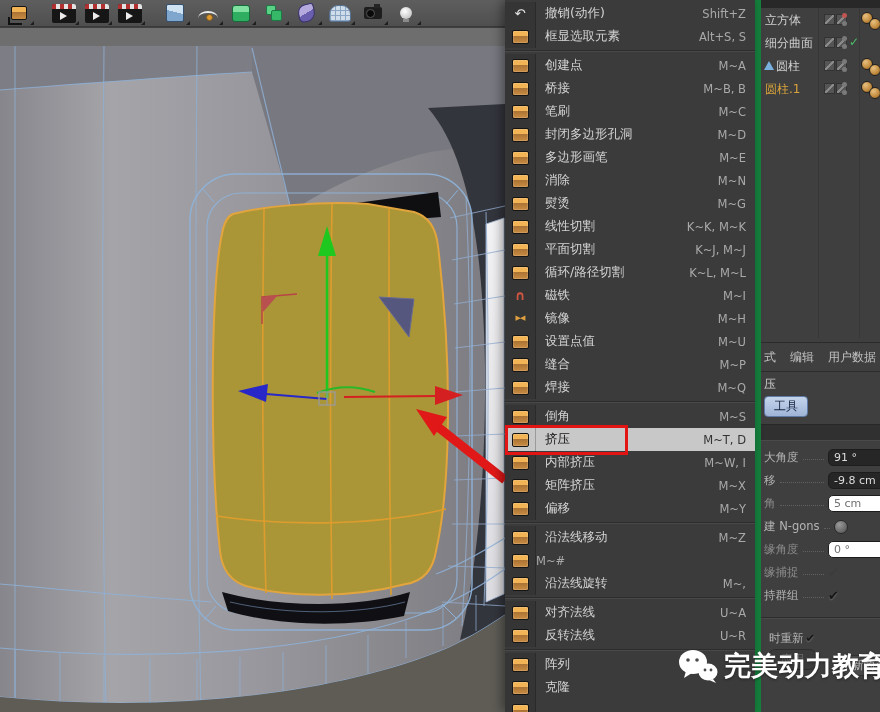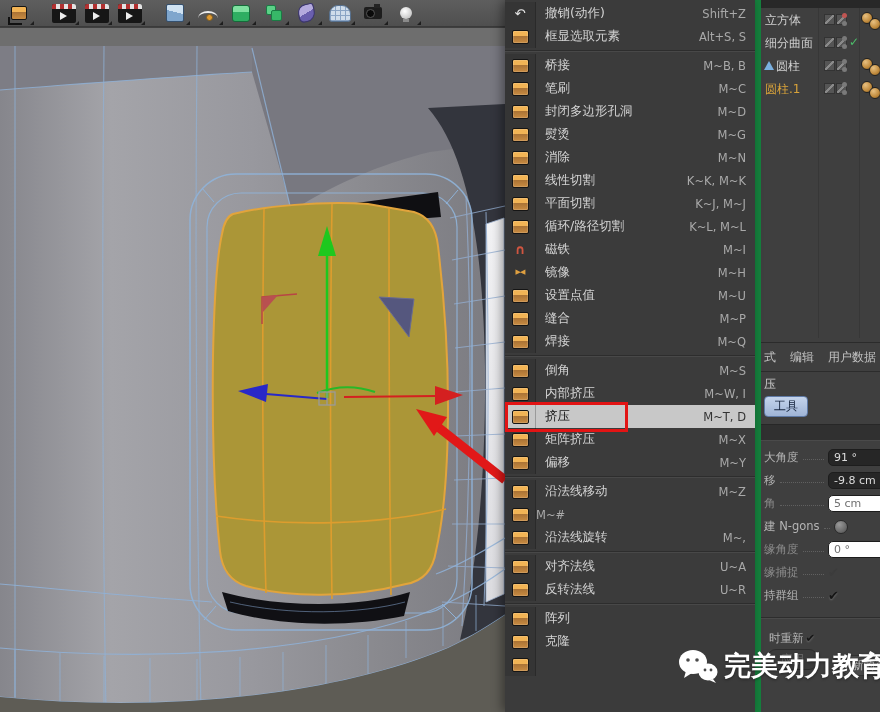--- a/index.html
+++ b/index.html
@@ -267,20 +267,27 @@
           <span class="mcube"></span>
         </span>
         <span class="mlabel">框显选取元素</span>
         <span class="mkey">Alt+S, S</span>
       </div>
       <div class="msep"></div>
       <div class="mrow">
         <span class="micell">
           <span class="mcube"></span>
         </span>
+        <span class="mlabel">创建点</span>
+        <span class="mkey">M~A</span>
+      </div>
+      <div class="mrow">
+        <span class="micell">
+          <span class="mcube"></span>
+        </span>
         <span class="mlabel">桥接</span>
         <span class="mkey">M~B, B</span>
       </div>
       <div class="mrow">
         <span class="micell">
           <span class="mcube"></span>
         </span>
         <span class="mlabel">笔刷</span>
         <span class="mkey">M~C</span>
       </div>
@@ -288,34 +295,41 @@
         <span class="micell">
           <span class="mcube"></span>
         </span>
         <span class="mlabel">封闭多边形孔洞</span>
         <span class="mkey">M~D</span>
       </div>
       <div class="mrow">
         <span class="micell">
           <span class="mcube"></span>
         </span>
+        <span class="mlabel">多边形画笔</span>
+        <span class="mkey">M~E</span>
+      </div>
+      <div class="mrow">
+        <span class="micell">
+          <span class="mcube"></span>
+        </span>
+        <span class="mlabel">消除</span>
+        <span class="mkey">M~N</span>
+      </div>
+      <div class="mrow">
+        <span class="micell">
+          <span class="mcube"></span>
+        </span>
         <span class="mlabel">熨烫</span>
         <span class="mkey">M~G</span>
       </div>
       <div class="mrow">
         <span class="micell">
           <span class="mcube"></span>
         </span>
-        <span class="mlabel">消除</span>
-        <span class="mkey">M~N</span>
-      </div>
-      <div class="mrow">
-        <span class="micell">
-          <span class="mcube"></span>
-        </span>
         <span class="mlabel">线性切割</span>
         <span class="mkey">K~K, M~K</span>
       </div>
       <div class="mrow">
         <span class="micell">
           <span class="mcube"></span>
         </span>
         <span class="mlabel">平面切割</span>
         <span class="mkey">K~J, M~J</span>
       </div>
@@ -361,35 +375,35 @@
         <span class="mlabel">焊接</span>
         <span class="mkey">M~Q</span>
       </div>
       <div class="msep"></div>
       <div class="mrow">
         <span class="micell">
           <span class="mcube"></span>
         </span>
         <span class="mlabel">倒角</span>
         <span class="mkey">M~S</span>
-      </div>
-      <div class="mrow">
-        <span class="micell">
-          <span class="mcube"></span>
-        </span>
-        <span class="mlabel">内部挤压</span>
-        <span class="mkey">M~W, I</span>
       </div>
       <div class="mrow sel">
         <span class="micell">
           <span class="mcube"></span>
         </span>
         <span class="mlabel">挤压</span>
         <span class="mkey">M~T, D</span>
         <div class="redbox"></div>
+      </div>
+      <div class="mrow">
+        <span class="micell">
+          <span class="mcube"></span>
+        </span>
+        <span class="mlabel">内部挤压</span>
+        <span class="mkey">M~W, I</span>
       </div>
       <div class="mrow">
         <span class="micell">
           <span class="mcube"></span>
         </span>
         <span class="mlabel">矩阵挤压</span>
         <span class="mkey">M~X</span>
       </div>
       <div class="mrow">
         <span class="micell">

